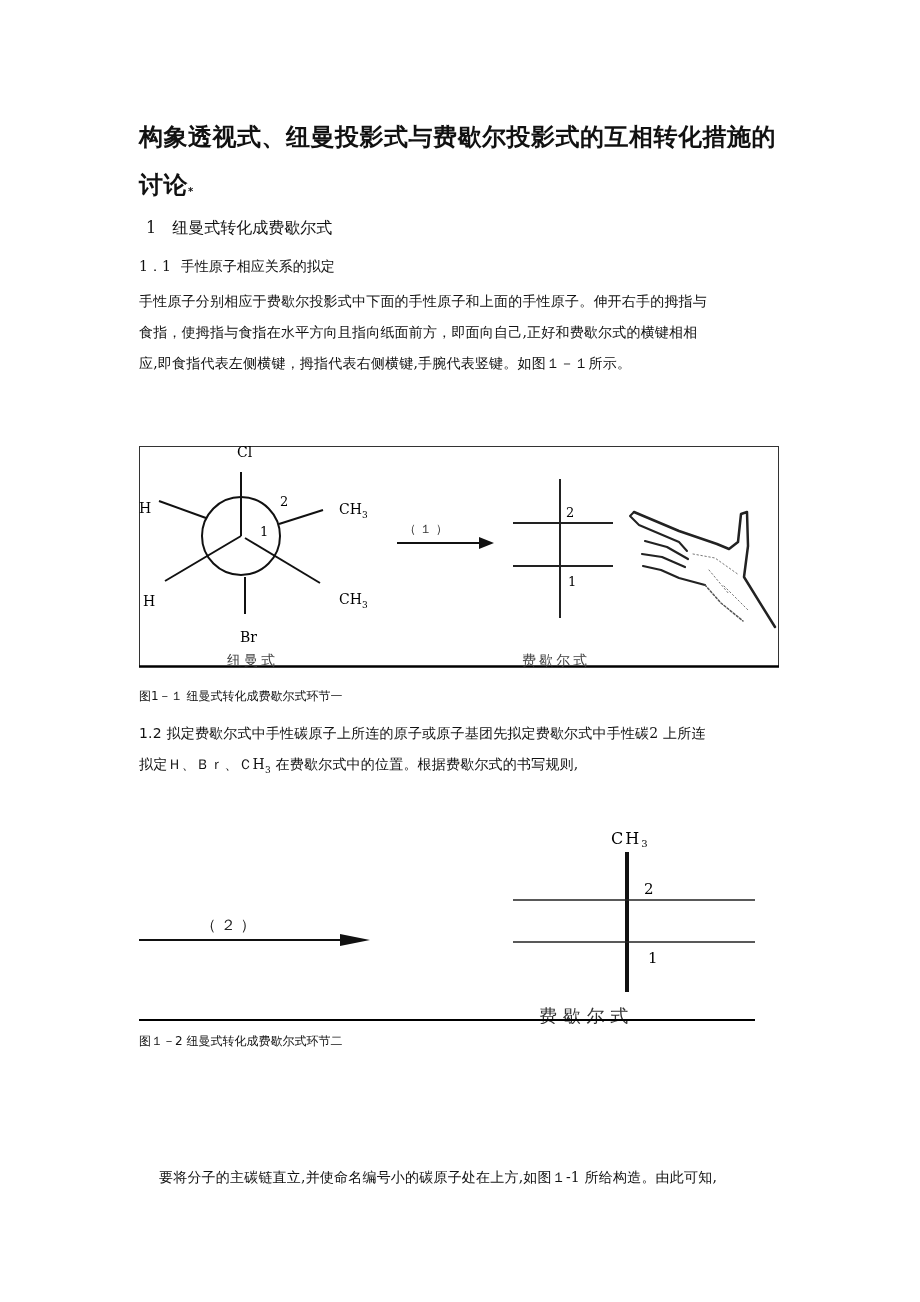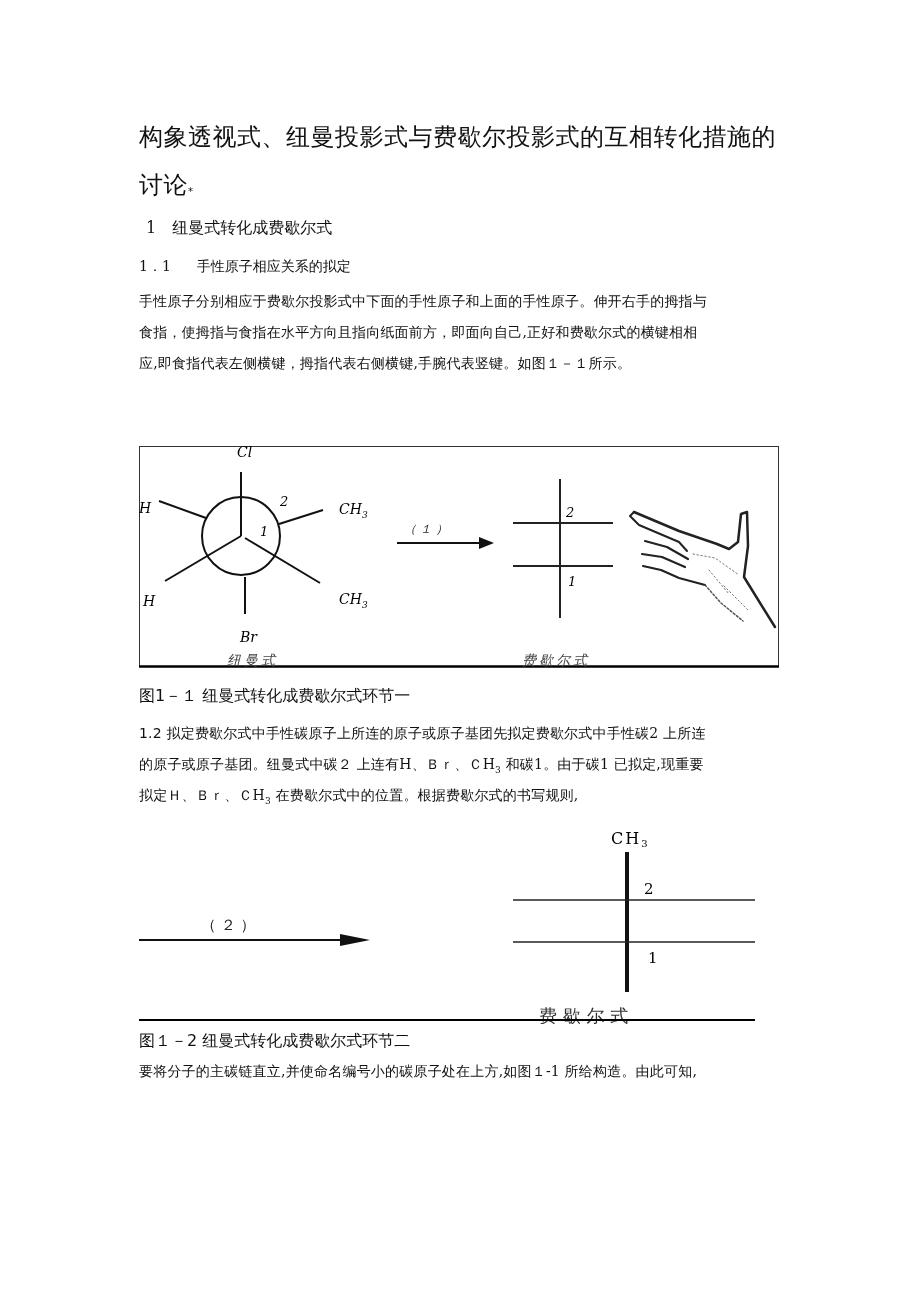--- a/index.html
+++ b/index.html
@@ -1,28 +1,28 @@
 <!DOCTYPE html>
 <html><head>
 <meta charset="utf-8">
 <style>
   html, body { margin: 0; padding: 0; background: #ffffff; }
   body { width: 920px; height: 1302px; position: relative; overflow: hidden;
          font-family: "DejaVu Sans", sans-serif; color: #111; }
   .abs { position: absolute; }
-  .title { left: 139px; font-size: 24px; line-height: 30px; font-weight: normal; letter-spacing: 0.5px; white-space: nowrap; }
+  .title { left: 139px; font-size: 24px; line-height: 30px; font-weight: bold; letter-spacing: 0.5px; white-space: nowrap; }
   .title .star { font-size: 10px; vertical-align: -2px; }
   .h1 { left: 146px; top: 218px; font-size: 16px; line-height: 20px; }
   .h1 .num { font-family: "DejaVu Serif", serif; margin-right: 16px; }
   .h2 { left: 139px; top: 257px; font-size: 14px; line-height: 18px; }
-  .h2 .num { font-family: "DejaVu Serif", serif; margin-right: 26px; }
+  .h2 .num { font-family: "DejaVu Serif", serif; margin-right: 10px; }
   .para { left: 139px; width: 650px; font-family: "DejaVu Serif", serif; font-size: 14px;
           letter-spacing: 0.2px; }
   .para .line { height: 31px; line-height: 31px; white-space: nowrap; overflow: visible; }
-  .caption { left: 139px; font-size: 16px; line-height: 16px; white-space: nowrap; text-align: center; }
+  .caption { left: 139px; font-size: 12px; line-height: 16px; white-space: nowrap; text-align: center; }
   .bold { font-weight: normal; font-family: "DejaVu Sans", sans-serif; }
   svg text { font-family: "DejaVu Serif", serif; }
   .cjk-label { font-family: "DejaVu Sans", sans-serif; }
 </style>
 </head>
 <body>
 
 <div class="abs title" style="top:122px;">构象透视式、纽曼投影式与费歇尔投影式的互相转化措施的</div>
 <div class="abs title" style="top:170px;">
   <span>讨论</span><span class="star">*</span>
@@ -34,21 +34,21 @@
 <div class="abs h2">
   <span class="num">1．1</span><span>手性原子相应关系的拟定</span>
 </div>
 
 <div class="abs para" style="top:286px;">
   <div class="line">手性原子分别相应于费歇尔投影式中下面的手性原子和上面的手性原子。伸开右手的拇指与</div>
   <div class="line">食指，使拇指与食指在水平方向且指向纸面前方，即面向自己,正好和费歇尔式的横键相相</div>
   <div class="line">应,即食指代表左侧横键，拇指代表右侧横键,手腕代表竖键。如图１－１所示。</div>
 </div>
 
-<div class="abs" style="left:139px; top:446px; width:641px; height:240px;font-style:italic;">
+<div class="abs" style="left:139px; top:446px; width:641px; height:240px;">
   <svg width="641" height="222" viewBox="0 0 641 222">
 
     <rect x="0.5" y="0.5" width="639" height="220" fill="#fff" stroke="#333" stroke-width="1"></rect>
     <line x1="0" y1="220.5" x2="640" y2="220.5" stroke="#000" stroke-width="2.5"></line>
 
     <g>
       <circle cx="102" cy="90" r="39" fill="none" stroke="#111" stroke-width="2"></circle>
 
       <line x1="102" y1="90" x2="102" y2="26" stroke="#111" stroke-width="2"></line>
       <line x1="102" y1="90" x2="26" y2="135" stroke="#111" stroke-width="2"></line>
@@ -93,23 +93,20 @@
     </g>
   </svg>
 </div>
 <div class="abs caption" style="top:688px;">图1－１ 纽曼式转化成费歇尔式环节一</div>
 
 <div class="abs para" style="top:718px;">
   <div class="line">
     <span class="bold">1.2 拟定费歇尔式中手性碳原子上所连的原子或原子基团</span><span>先拟定费歇尔式中手性碳2 上所连</span>
   </div>
   <div class="line">
-    <span>的原子或原子基团。纽曼式中碳２ 上连有H、Ｂｒ、ＣH</span><sub style="font-size:9px;">3</sub><span> 和碳1。由于碳1 已拟定,现重要</span>
-  </div>
-  <div class="line">
     <span>拟定Ｈ、Ｂｒ、ＣH</span><sub style="font-size:9px;">3</sub><span> 在费歇尔式中的位置。根据费歇尔式的书写规则,</span>
   </div>
 </div>
 
 <div class="abs" style="left:139px; top:828px; width:641px; height:196px;">
   <svg width="641" height="196" viewBox="0 0 641 196">
 
     <g>
       <text x="62" y="102" font-size="15" fill="#222">（ ２ ）</text>
       <line x1="0" y1="112" x2="205" y2="112" stroke="#111" stroke-width="2"></line>
@@ -123,15 +120,15 @@
       <line x1="374" y1="114" x2="616" y2="114" stroke="#222" stroke-width="1.5"></line>
       <text x="505" y="66" font-size="15">2</text>
       <text x="509" y="135" font-size="15">1</text>
       <text x="400" y="194" font-size="18" fill="#333" class="cjk-label">费 歇 尔 式</text>
     </g>
     <line x1="0" y1="192" x2="616" y2="192" stroke="#000" stroke-width="2"></line>
   </svg>
 </div>
 <div class="abs caption" style="top:1033px;">图１－2 纽曼式转化成费歇尔式环节二</div>
 
-<div class="abs para" style="top:1056px;">
+<div class="abs para" style="top:1162px;margin-left:20px;">
   <div class="line">要将分子的主碳链直立,并使命名编号小的碳原子处在上方,如图１-1 所给构造。由此可知,</div>
 </div>
 
 </body></html>

